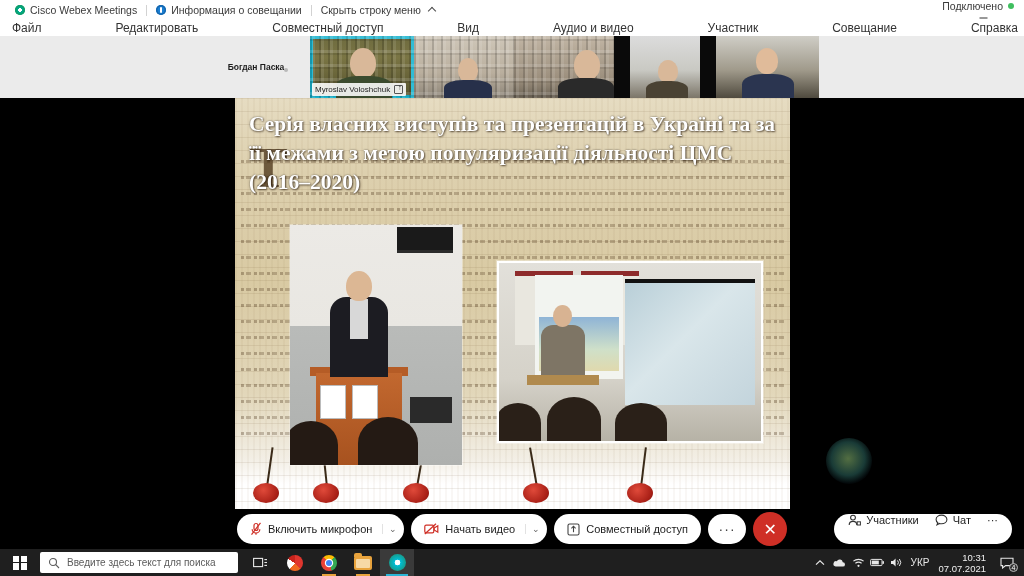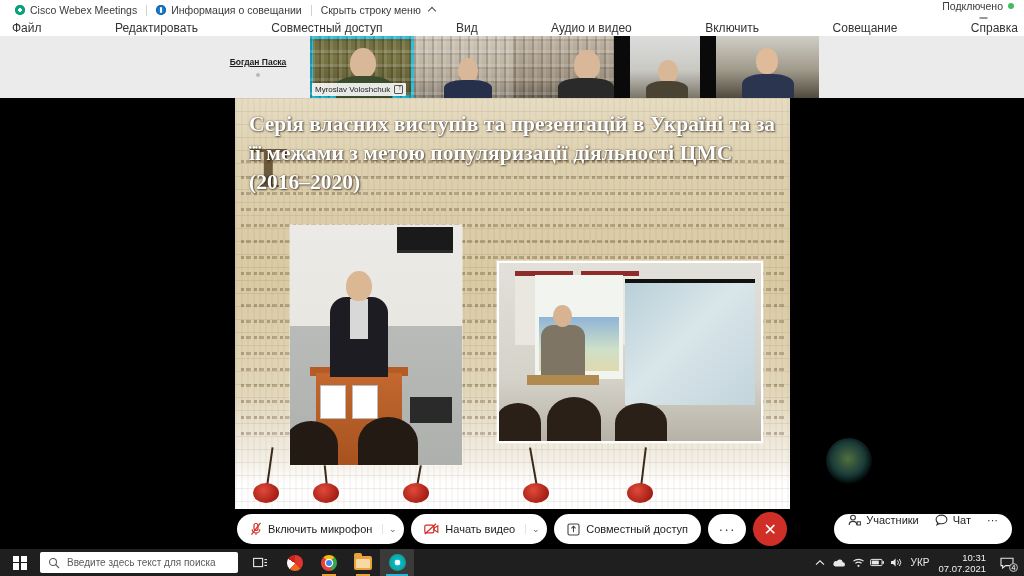--- a/index.html
+++ b/index.html
@@ -80,22 +80,22 @@
   .pin-ic {
     display:inline-block; width: 9px; height: 9px;
     border: 1px solid #555; border-radius: 1px;
     position: relative; flex: 0 0 auto;
   }
   .pin-ic::after {
     content:"↑"; position:absolute; left:0; top:-3px; font-size:8px; line-height:10px; width:9px; text-align:center; color:#444;
   }
   .tile-avatar {
     flex: 0 0 104px; background: #ebebeb;
-    display: flex; flex-direction: column; align-items: center; justify-content: center;
-    font-size: 8.5px; color: #1c1c1c; font-weight: bold; text-decoration: underline;
+    display: flex; flex-direction: row; align-items: center; justify-content: center;
+    font-size: 8.5px; color: #1c1c1c; font-weight: bold;
   }
   .tile-avatar .mute-dot { width: 4px; height: 4px; border-radius: 50%; background: #b9b9b9; margin-top: 6px; }
   .tile-active { outline: 3px solid #19b4cf; outline-offset: -3px; }
 
   
   .cam1 { width: 104px; background:
       linear-gradient(to bottom, #6e6b3f 0%, #7a7544 35%, #55512c 100%); position: relative; }
   .cam2 { width: 100px; background: linear-gradient(to bottom,#cfc7b9 0%, #b9ae9d 60%, #8d8578 100%); position: relative; }
   .cam3 { width: 100px; background: linear-gradient(to bottom,#c2b6a5 0%, #9b8e7c 70%, #6d6456 100%); position: relative; }
   .cam4 { width: 102px; background: linear-gradient(to bottom,#dcdcdc 0%,#c9c9c3 55%,#7b7568 100%); position: relative; }
@@ -323,21 +323,21 @@
       </div>
     </div>
   </div>
 
   <div class="menubar">
     <span class="menu-item">Файл</span>
     <span class="menu-item">Редактировать</span>
     <span class="menu-item">Совместный доступ</span>
     <span class="menu-item">Вид</span>
     <span class="menu-item">Аудио и видео</span>
-    <span class="menu-item">Включить</span>
+    <span class="menu-item">Участник</span>
     <span class="menu-item">Совещание</span>
     <span class="menu-item">Справка</span>
   </div>
 
   <div class="strip">
     <div class="strip-pad"></div>
 
     <div class="tile tile-avatar">
       <span>Богдан Паска</span>
       <span class="mute-dot"></span>

